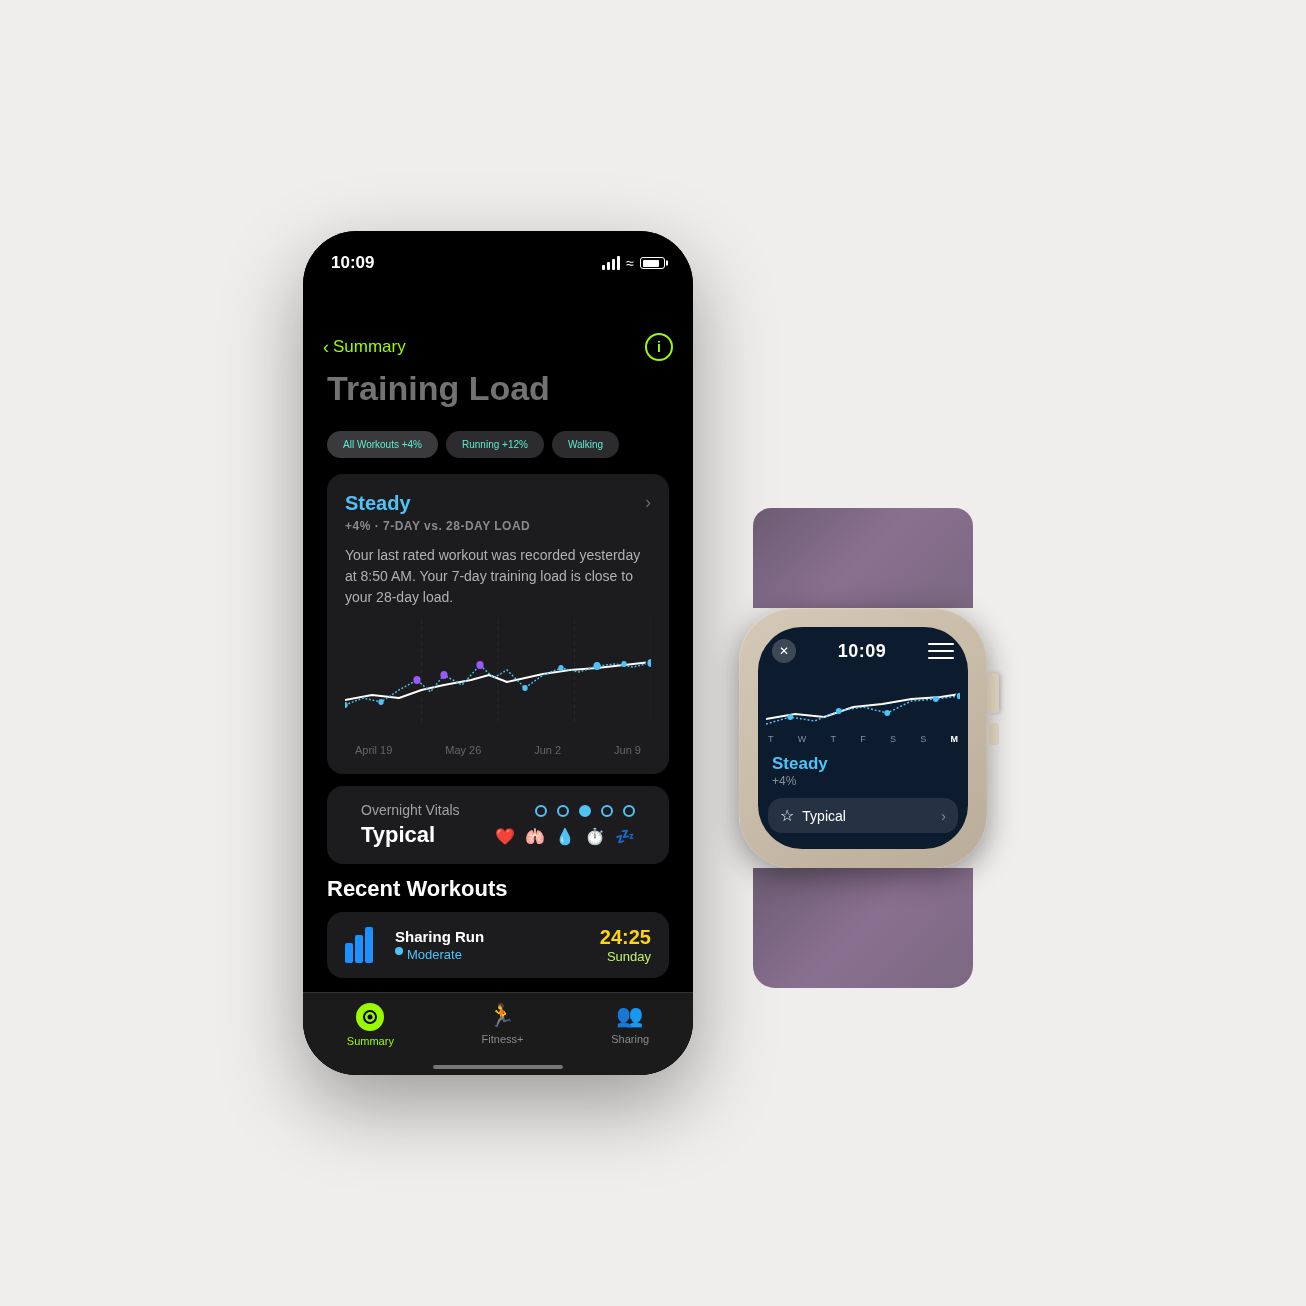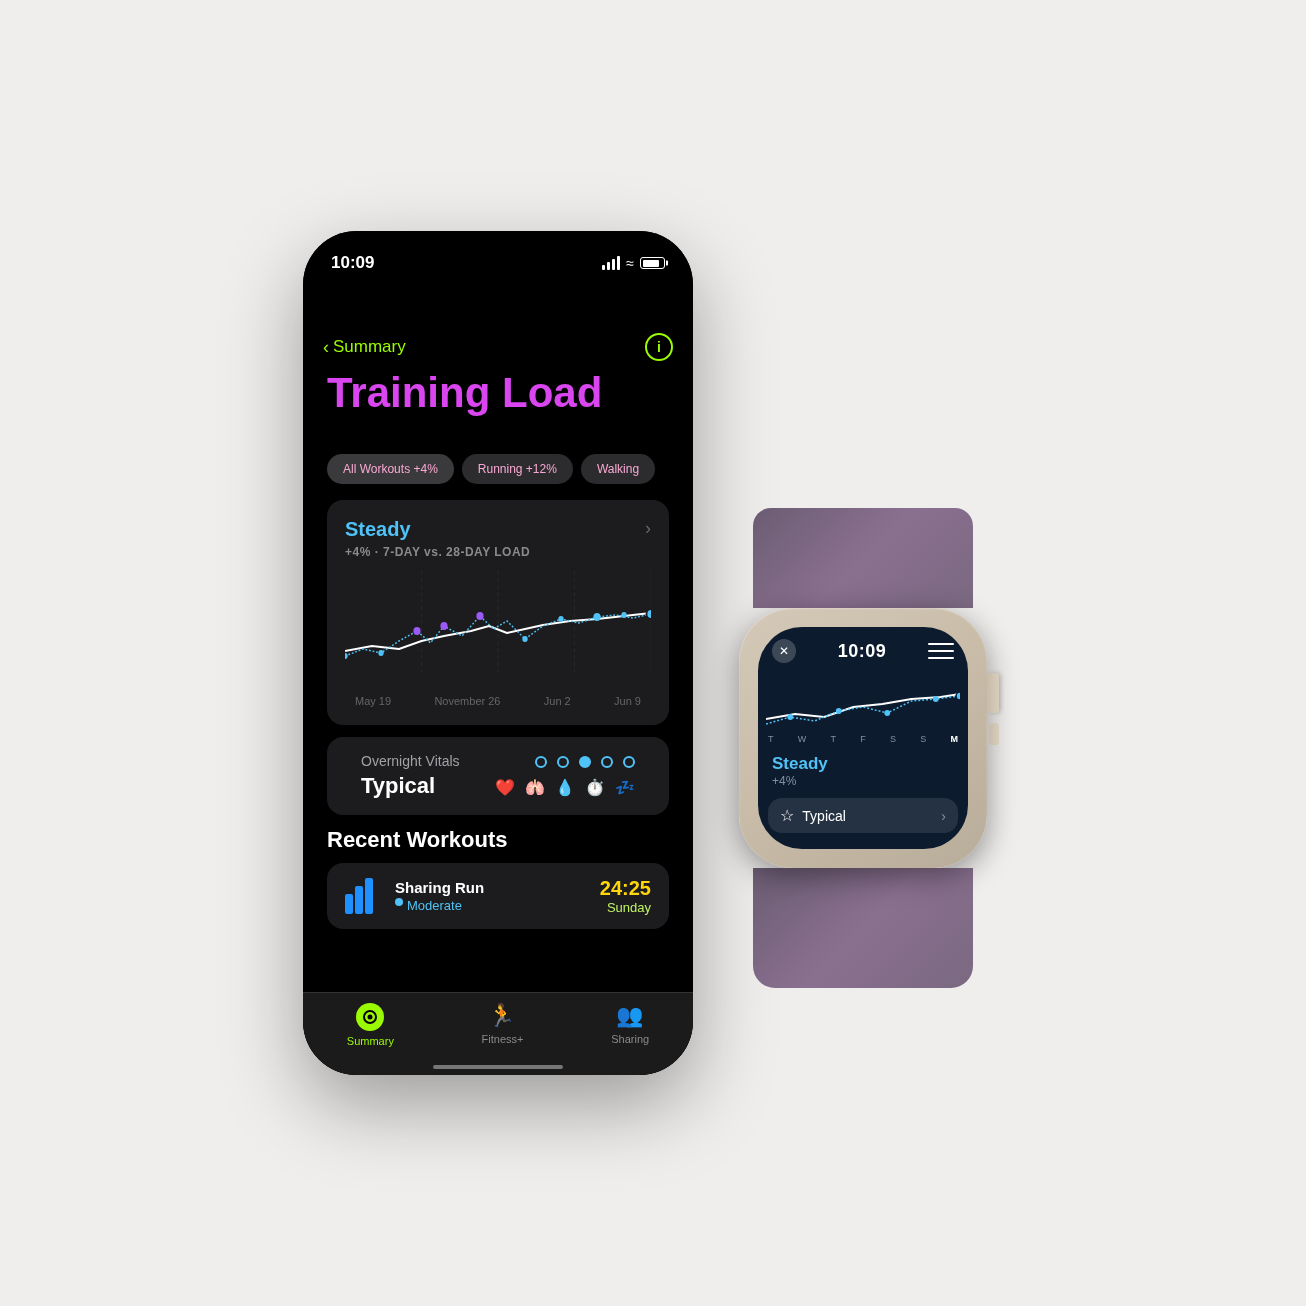--- a/index.html
+++ b/index.html
@@ -154,40 +154,40 @@
       font-weight: 600;
     }
 
     
     .phone-content {
       padding: 0 24px;
       overflow: hidden;
     }
 
     .page-title {
-      font-size: 42px;
+      font-size: 34px;
       font-weight: 700;
-      color: #d946ef;
-      margin-bottom: 37px;
+      color: #737373;
+      margin-bottom: 23px;
     }
 
     
     .segment-scroll {
       display: flex;
       gap: 8px;
       overflow: hidden;
       margin-bottom: 16px;
     }
 
     .segment-btn {
       background: #2c2c2e;
       border-radius: 20px;
       padding: 8px 16px;
-      font-size: 12px;
-      color: #f9a8d4;
+      font-size: 10px;
+      color: #5eead4;
       white-space: nowrap;
       flex-shrink: 0;
     }
 
     .segment-btn.active {
       background: #3a3a3c;
     }
 
     
     .card {
@@ -665,20 +665,21 @@
             <span>Walking</span>
           </div>
         </div>
 
         <div class="card">
           <div class="card-header">
             <span class="card-status">Steady</span>
             <span class="card-chevron">›</span>
           </div>
           <div class="card-subtitle">+4% · 7-DAY vs. 28-DAY LOAD</div>
+          <div class="card-body">Your last rated workout was recorded yesterday at 8:50 AM. Your 7-day training load is close to your 28-day load.</div>
 
           <div class="chart-area">
             <svg viewBox="0 0 340 120" preserveAspectRatio="none">
 
               <line x1="85" y1="0" x2="85" y2="105" stroke="#333" stroke-width="0.5" stroke-dasharray="4,3"></line>
               <line x1="170" y1="0" x2="170" y2="105" stroke="#333" stroke-width="0.5" stroke-dasharray="4,3"></line>
               <line x1="255" y1="0" x2="255" y2="105" stroke="#333" stroke-width="0.5" stroke-dasharray="4,3"></line>
               <line x1="340" y1="0" x2="340" y2="105" stroke="#333" stroke-width="0.5" stroke-dasharray="4,3"></line>
 
               <polyline points="0,80 30,75 60,78 85,70 110,65 140,60 160,55 180,62 200,58 220,54 250,50 280,48 310,45 340,42" fill="none" stroke="white" stroke-width="2" stroke-linejoin="round"></polyline>
@@ -691,22 +692,22 @@
               <circle cx="110" cy="55" r="4" fill="#9b59f7"></circle>
               <circle cx="150" cy="45" r="4" fill="#9b59f7"></circle>
               <circle cx="200" cy="68" r="3" fill="#4fc3f7"></circle>
               <circle cx="240" cy="48" r="3" fill="#4fc3f7"></circle>
               <circle cx="280" cy="46" r="4" fill="#4fc3f7"></circle>
               <circle cx="310" cy="44" r="3" fill="#4fc3f7"></circle>
               <circle cx="340" cy="43" r="5" fill="#4fc3f7" stroke="#1c1c1e" stroke-width="2"></circle>
             </svg>
           </div>
           <div class="chart-dates">
-            <span class="chart-date">May 19</span>
-            <span class="chart-date">November 26</span>
+            <span class="chart-date">April 19</span>
+            <span class="chart-date">May 26</span>
             <span class="chart-date">Jun 2</span>
             <span class="chart-date">Jun 9</span>
           </div>
         </div>
 
         <div class="vitals-card">
           <div class="vitals-left">
             <div class="vitals-label">Overnight Vitals</div>
             <div class="vitals-value">Typical</div>
           </div>

